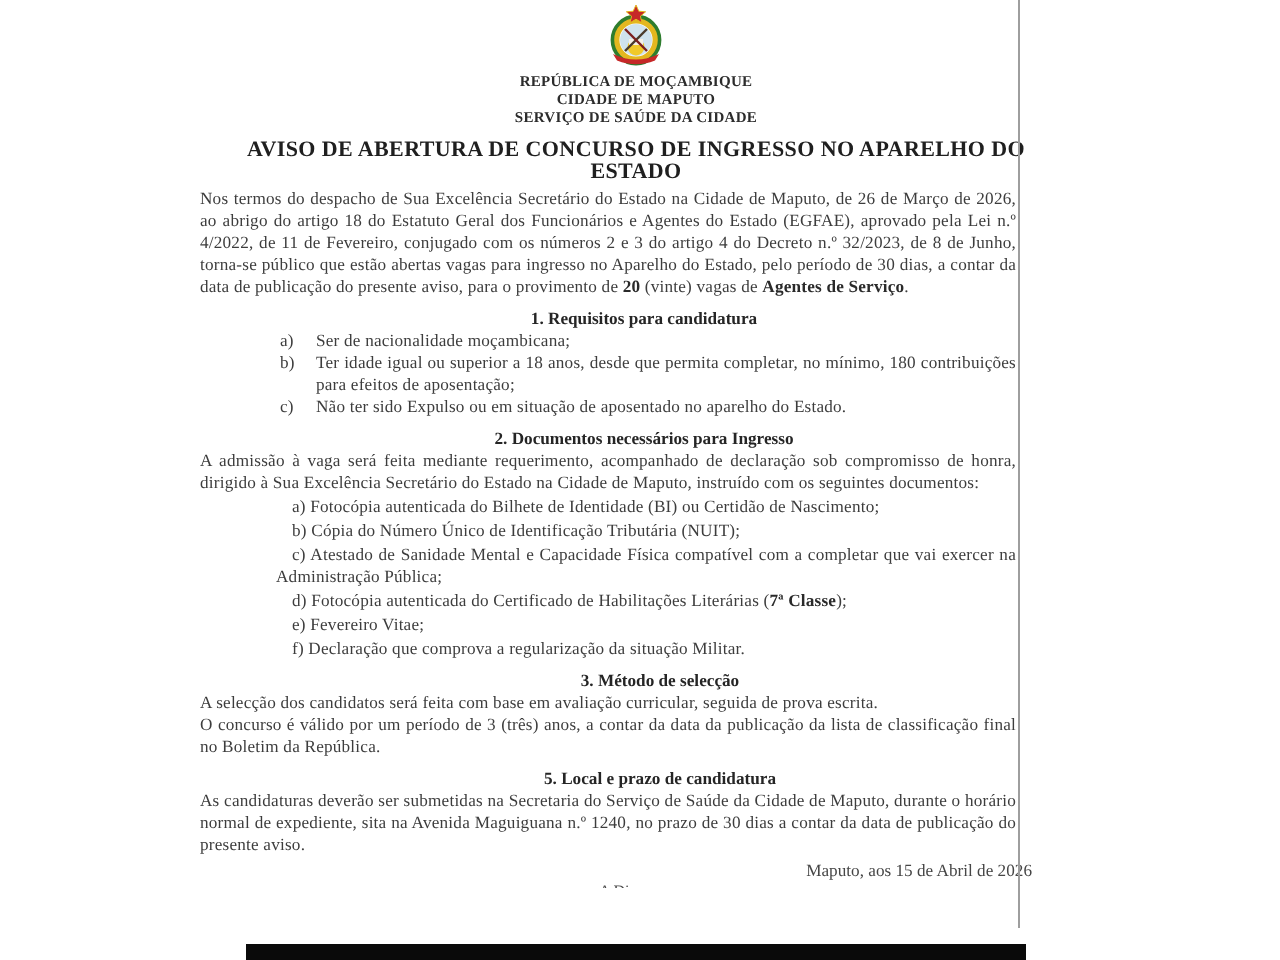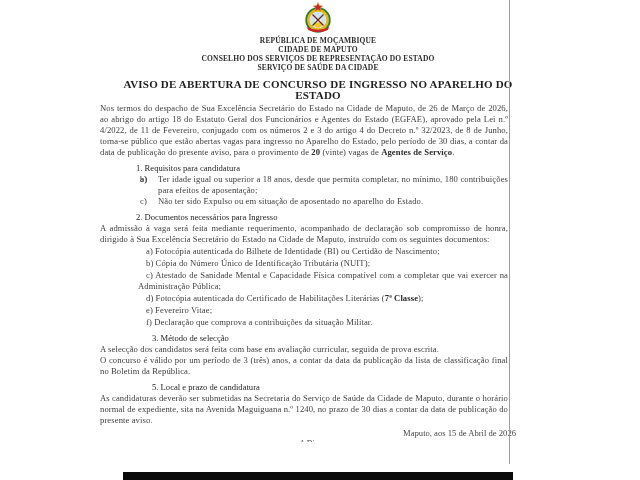--- a/index.html
+++ b/index.html
@@ -16,21 +16,21 @@
   .emblem { width:30px; height:32px; margin:2px auto 0; position:relative; left:14px; }
 
   .hline { font-weight:bold; font-size:7.5px; line-height:9px; color:#2c2c2c; letter-spacing:0.15px; }
   .hdr { margin-top:2px; }
   .title { font-weight:bold; font-size:11px; line-height:11px; margin-top:7px; color:#1f1f1f; letter-spacing:0.2px; }
 
   .para { font-size:8.6px; line-height:11px; text-align:justify; letter-spacing:0.1px; }
   .intro { margin-top:2px; }
   b, .bold { font-weight:bold; color:#2a2a2a;margin-top:32px; }
 
-  .sec-h { font-weight:normal; font-size:8.6px; line-height:11px; color:#252525; }
+  .sec-h { font-weight:bold; font-size:8.6px; line-height:11px; color:#252525;text-align:center; }
   .sec1-h { margin-top:5px; padding-left:36px; }
   .sec2-h { margin-top:5px; padding-left:36px; }
   .sec3-h { margin-top:5px; padding-left:52px; }
   .sec4-h { margin-top:4px; padding-left:52px; }
   .sec5-h { margin-top:5px; padding-left:52px; }
 
   .li1 { position:relative; padding-left:58px; font-size:8.6px; line-height:11px; text-align:justify; letter-spacing:0.1px; }
   .li1 .mk { position:absolute; left:40px; }
 
   .li2 { font-size:8.6px; line-height:11px; padding-left:38px; text-indent:8px; text-align:justify; letter-spacing:0.1px; margin-top:1px; }
@@ -57,41 +57,40 @@
         <line x1="9.5" y1="23.5" x2="20.5" y2="12.5" stroke="#4a3b2a" stroke-width="1.2"></line>
         <line x1="9.5" y1="12.5" x2="20.5" y2="23.5" stroke="#7a2020" stroke-width="1.2"></line>
         <path d="M3.5,25 Q15,30.5 26.5,25 L24.5,28.2 Q15,32 5.5,28.2 Z" fill="#c62828"></path>
         <polygon points="15,0.5 16.4,3.6 19.8,3.9 17.2,6.1 18,9.4 15,7.6 12,9.4 12.8,6.1 10.2,3.9 13.6,3.6" fill="#c62828" stroke="#e3b71f" stroke-width="0.5"></polygon>
       </svg>
     </div>
 
     <div class="hdr">
       <div class="hline ctr">REPÚBLICA DE MOÇAMBIQUE</div>
       <div class="hline ctr">CIDADE DE MAPUTO</div>
-      <div class="hline ctr">CONSELHO DOS SERVIÇOS DE REPRESENTAÇÃO DO ESTADO</div>
       <div class="hline ctr">SERVIÇO DE SAÚDE DA CIDADE</div>
     </div>
 
     <div class="title ctr">AVISO DE ABERTURA DE CONCURSO DE INGRESSO NO APARELHO DO ESTADO</div>
 
     <p class="para intro"><span>Nos termos do despacho de Sua Excelência Secretário do Estado na Cidade de Maputo, de 26 de Março de 2026, ao abrigo do artigo 18 do Estatuto Geral dos Funcionários e Agentes do Estado (EGFAE), aprovado pela Lei n.º 4/2022, de 11 de Fevereiro, conjugado com os números 2 e 3 do artigo 4 do Decreto n.º 32/2023, de 8 de Junho, torna-se público que estão abertas vagas para ingresso no Aparelho do Estado, pelo período de 30 dias, a contar da data de publicação do presente aviso, para o provimento de </span><b>20</b><span> (vinte) vagas de </span><b>Agentes de Serviço</b><span>.</span></p>
 
     <div class="sec-h sec1-h">1.   Requisitos para candidatura</div>
-    <div class="li1"><span class="mk">a)</span></div>
+    <div class="li1"><span class="mk">a)</span><span>Ser de nacionalidade moçambicana;</span></div>
     <div class="li1"><span class="mk">b)</span><span>Ter idade igual ou superior a 18 anos, desde que permita completar, no mínimo, 180 contribuições para efeitos de aposentação;</span></div>
     <div class="li1"><span class="mk">c)</span><span>Não ter sido Expulso ou em situação de aposentado no aparelho do Estado.</span></div>
 
     <div class="sec-h sec2-h">2.   Documentos necessários para Ingresso</div>
     <p class="para">A admissão à vaga será feita mediante requerimento, acompanhado de declaração sob compromisso de honra, dirigido à Sua Excelência Secretário do Estado na Cidade de Maputo, instruído com os seguintes documentos:</p>
     <div class="li2">a) Fotocópia autenticada do Bilhete de Identidade (BI) ou Certidão de Nascimento;</div>
     <div class="li2">b) Cópia do Número Único de Identificação Tributária (NUIT);</div>
     <div class="li2">c) Atestado de Sanidade Mental e Capacidade Física compatível com a completar que vai exercer na Administração Pública;</div>
     <div class="li2"><span>d) Fotocópia autenticada do Certificado de Habilitações Literárias (</span><b>7ª Classe</b><span>);</span></div>
     <div class="li2">e) Fevereiro Vitae;</div>
-    <div class="li2">f) Declaração que comprova a contribuições da situação Militar.</div>
+    <div class="li2">f) Declaração que comprova a regularização da situação Militar.</div>
 
     <div class="sec-h sec3-h">3. Método de selecção</div>
     <p class="para">A selecção dos candidatos será feita com base em avaliação curricular, seguida de prova escrita.</p>
 
     <p class="para">O concurso é válido por um período de 3 (três) anos, a contar da data da publicação da lista de classificação final no Boletim da República.</p>
 
     <div class="sec-h sec5-h">5. Local e prazo de candidatura</div>
     <p class="para">As candidaturas deverão ser submetidas na Secretaria do Serviço de Saúde da Cidade de Maputo, durante o horário normal de expediente, sita na Avenida Maguiguana n.º 1240, no prazo de 30 dias a contar da data de publicação do presente aviso.</p>
 
     <div class="date-line">Maputo, aos 15 de Abril de 2026</div>

